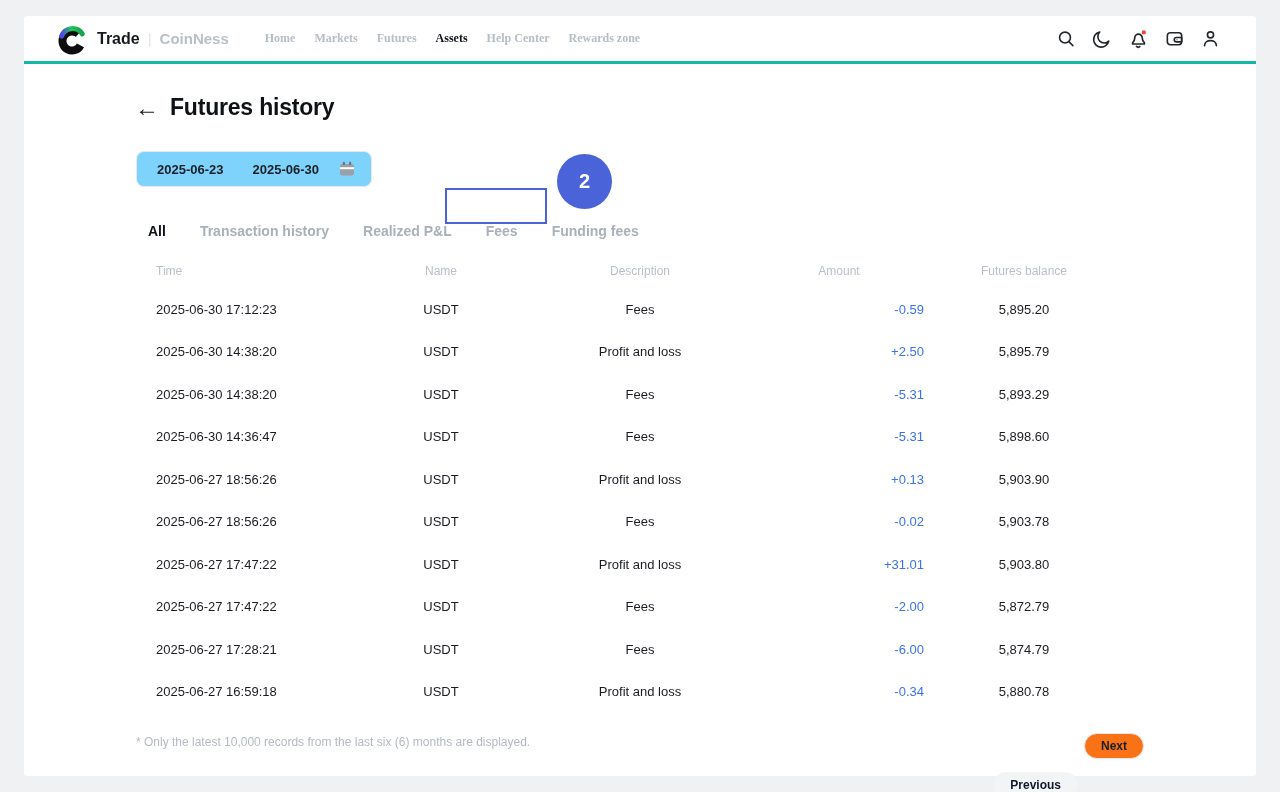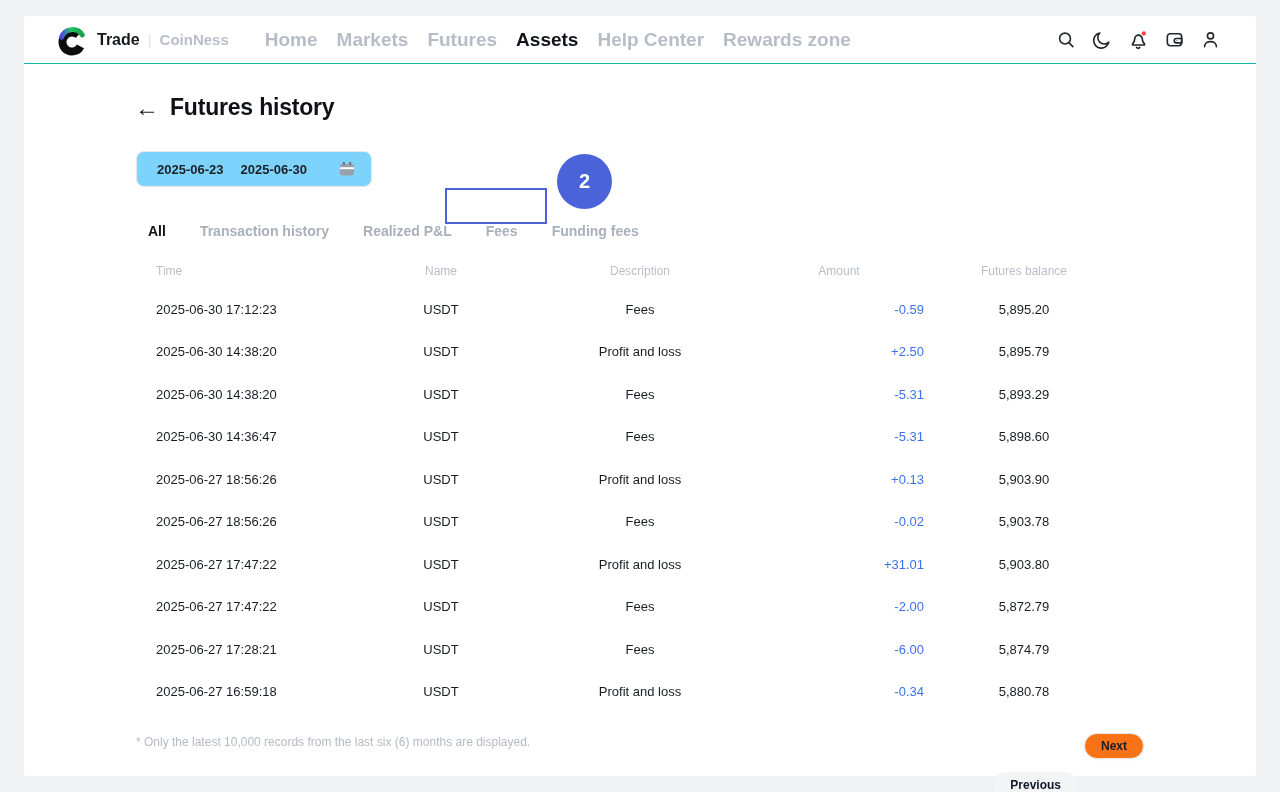--- a/index.html
+++ b/index.html
@@ -10,43 +10,43 @@
     position:relative;
     overflow:hidden;
   }
   .window {
     position:absolute; left:24px; top:16px; width:1232px; height:760px;
     background:#ffffff; border-radius:3px;
   }
   
   .nav {
     height:48px; display:flex; align-items:center;
-    padding:0 35px 0 32px; border-bottom:1px solid #14b8a6;
+    padding:0 35px 0 32px; border-bottom:3px solid #14b8a6;
   }
   .logo { width:32px; height:32px; flex:0 0 32px; }
   .brand-trade { font-size:16px; font-weight:bold; color:#15181d; margin-left:9px; }
   .brand-sep { color:#e3e5e9; margin:0 8px; font-size:15px; }
   .brand-site { font-size:15px; font-weight:bold; color:#b9bfc8; }
   .nav-menu { display:flex; gap:19px; margin-left:36px; }
-  .nav-item { font-size:19px; font-weight:bold; color:#b7bdc6; cursor:pointer; white-space:nowrap; }
+  .nav-item { font-size:12px; font-weight:bold; color:#b7bdc6; cursor:pointer; white-space:nowrap;font-family:Liberation Serif, serif; }
   .nav-item.active { color:#101319; }
   .nav-icons { margin-left:auto; display:flex; align-items:center; gap:15px; }
   .nav-icons svg { display:block; cursor:pointer; }
   
   .title-row { position:absolute; left:111px; top:78px; display:flex; align-items:center; gap:11px; }
   .back-arrow { font-size:24px; font-weight:bold; color:#15181d; cursor:pointer; line-height:1; }
   .page-title { font-size:23px; font-weight:bold; color:#0e1116; letter-spacing:-0.2px; }
   .date-box {
     position:absolute; left:112px; top:135px; width:236px; height:36px;
     border:1px solid #e7e9ec; border-radius:8px; background:#7dd3fc;
     display:flex; align-items:center; padding:0 15px 0 20px;
     box-shadow:0 1px 2px rgba(0,0,0,0.03);
   }
   .date-val { font-size:13px; font-weight:bold; color:#1c1f25; }
-  .date-val + .date-val { margin-left:17px; }
+  .date-val + .date-val { margin-left:29px; }
   .cal-icon { margin-left:auto; cursor:pointer; display:flex; }
   .tabs { position:absolute; left:124px; top:207px; display:flex; gap:34px; align-items:center; }
   .tab { background:none; border:none; font-family:inherit; font-size:14px; font-weight:bold; color:#a9b0ba; cursor:pointer; white-space:nowrap; }
   .tab.active { color:#101319; }
   
   .anno-box {
     position:absolute; left:445px; top:188px; width:102px; height:36px;
     border:2px solid #4a63d8; background:transparent; pointer-events:none;
   }
   .anno-badge {

